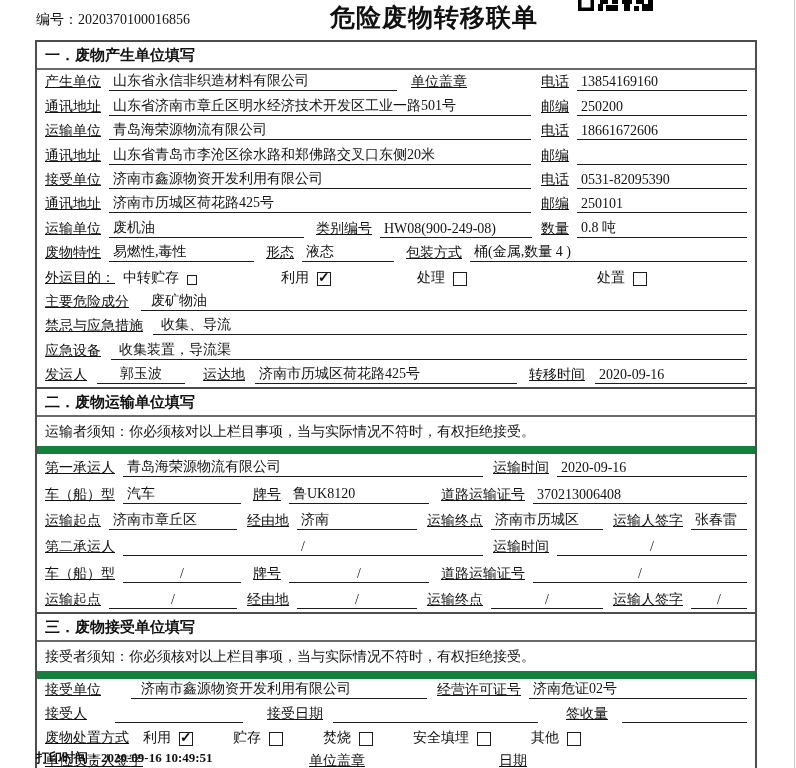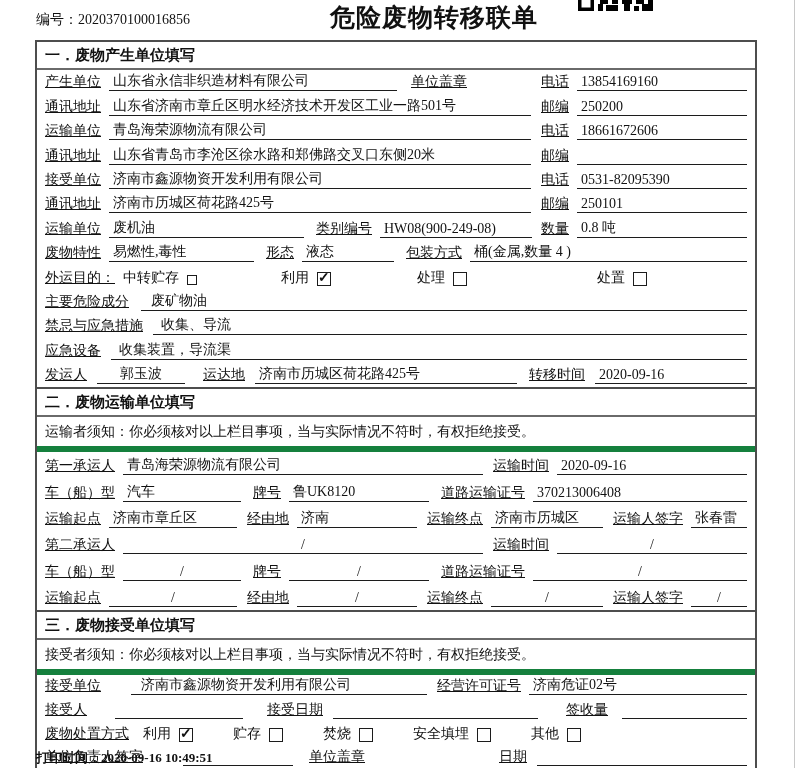--- a/index.html
+++ b/index.html
@@ -14,21 +14,21 @@
   .doc-number { position:absolute; left:36px; top:11px; font-size:14px; white-space:nowrap; }
   .title { position:absolute; left:0; top:1px; width:100%; padding-left:72px; box-sizing:border-box;
            text-align:center; font-size:25px; font-weight:bold; letter-spacing:1px; margin:0; }
   .qr-frag { position:absolute; left:578px; top:0; width:78px; height:11px; }
 
   .form { position:absolute; left:35px; top:40px; width:722px; box-sizing:border-box;
           border:2px solid #4d4d4d; background:#fff; }
   .section + .section { border-top:2px solid #4d4d4d; }
   .sec-head { font-weight:bold; font-size:15px; padding:4px 8px 3px 8px;
               border-bottom:2px solid #6a6a6a; }
-  .notice { padding:6px 8px 5px 8px; border-bottom:6px solid #15803d; }
+  .notice { padding:6px 8px 5px 8px; border-bottom:8px solid #15803d; }
 
   .row { display:flex; align-items:flex-end; padding:0 8px 3px 8px; box-sizing:border-box; }
   .s1 .row { height:24.4px; }
   .s2 .row { height:26.3px; }
   .s3 .row { height:23.6px; }
 
   .lbl { white-space:nowrap; flex:0 0 auto;text-decoration:underline; }
   .u   { border-bottom:1.3px solid #1c1c1c; white-space:nowrap; overflow:hidden;
          padding:0 4px; box-sizing:border-box; flex:0 0 auto; min-height:17px; }
   .grow { flex:1 1 auto; }

